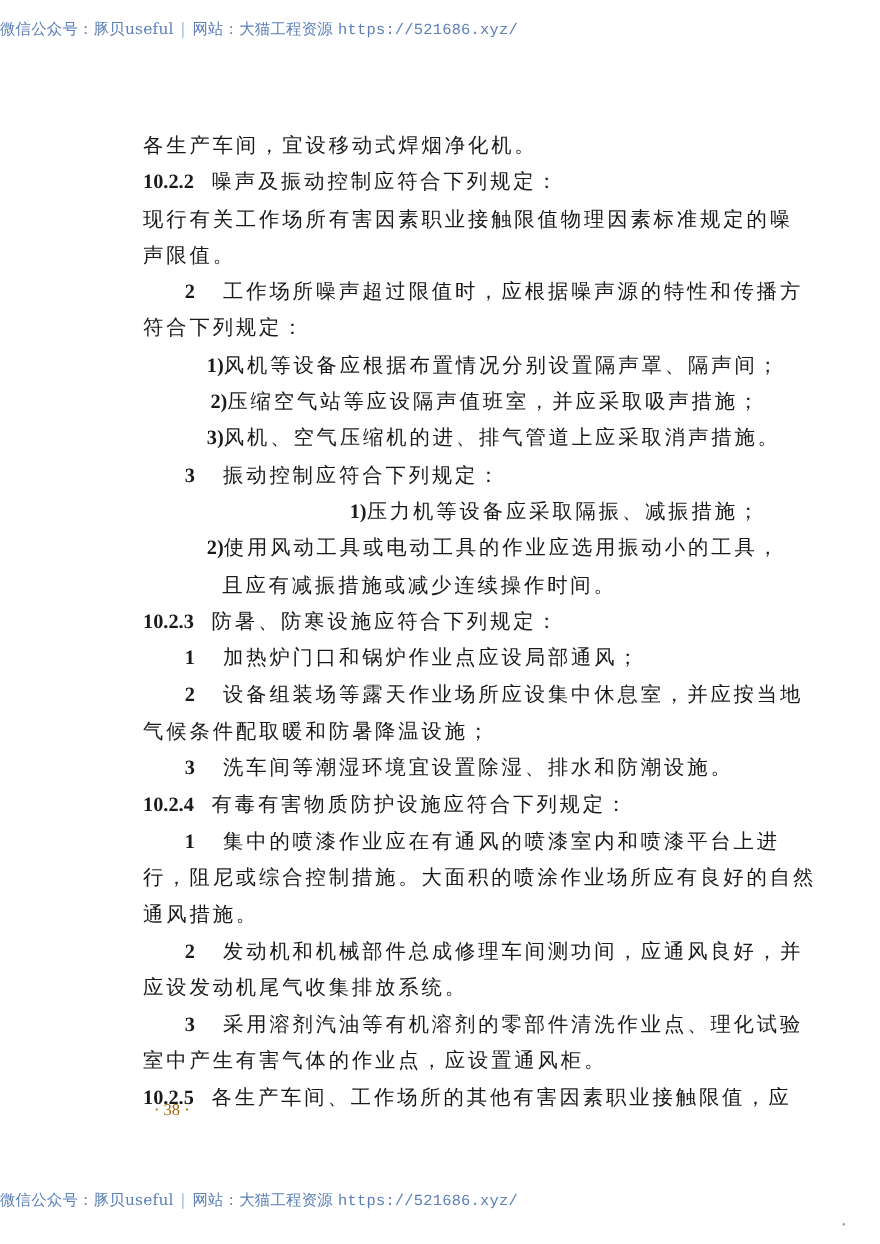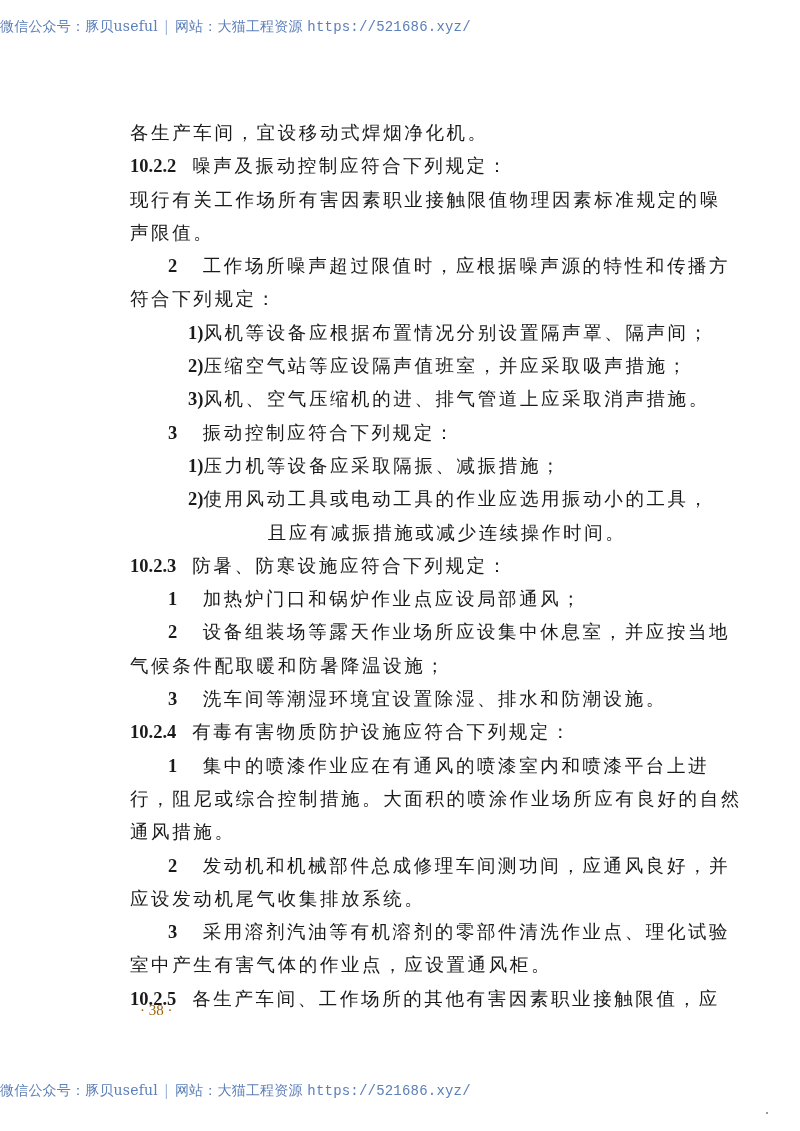--- a/index.html
+++ b/index.html
@@ -11,22 +11,22 @@
   .wm .mono { font-family:"Liberation Mono","DejaVu Sans Mono",monospace; }
   .wm .sep { color:#9fb4d6; margin:0 6px; }
   #wm-top { top:18px; }
   #wm-bottom { top:1082px; }
   .page { position:absolute; left:130px; top:116px; width:562px; }
   .line { height:33.3px; line-height:33.3px; font-size:18.5px; white-space:nowrap;
           letter-spacing:2.6px; overflow:visible; }
   .num { font-weight:bold; font-family:"Liberation Serif","DejaVu Serif",serif; letter-spacing:0; }
   .sec { font-weight:bold; font-family:"Liberation Serif","DejaVu Serif",serif; letter-spacing:0; margin-right:16px;margin-top:16px; }
   .ind1 { padding-left:38px; }
-  .ind2 { padding-left:58px; }
-  .ind2b { padding-left:72px;text-align:center; }
+  .ind2 { padding-left:58px;text-align:right; }
+  .ind2b { padding-left:72px; }
   .pageno { position:absolute; left:140px; top:1002px; font-size:15px;
             font-family:"Liberation Serif","DejaVu Serif",serif; color:#a16207; }
   .dot { position:absolute; left:766px; top:1112px; width:2px; height:2px; background:#999; }
 </style>
 </head>
 <body>
 
 <div class="wm" id="wm-top">
   <span>微信公众号：豚贝useful</span><span class="sep">|</span><span>网站：大猫工程资源</span> <span class="mono">https://521686.xyz/</span>
 </div>

